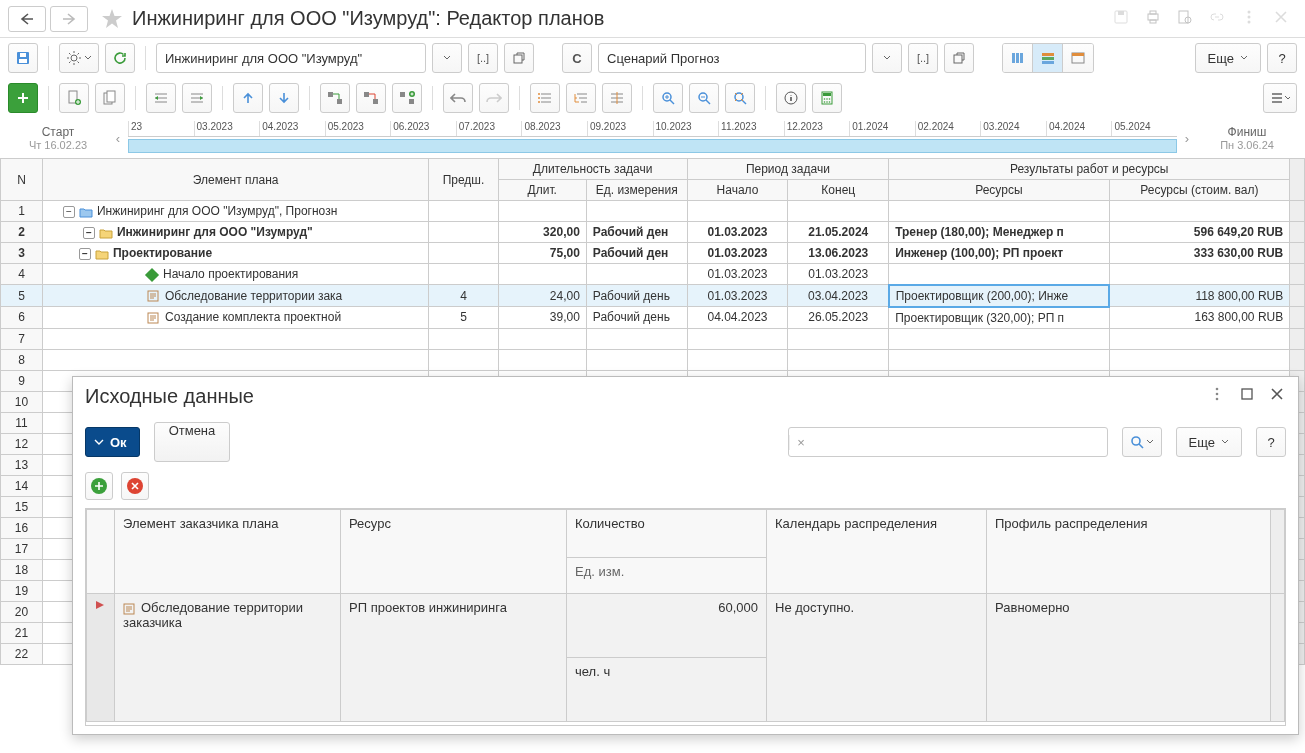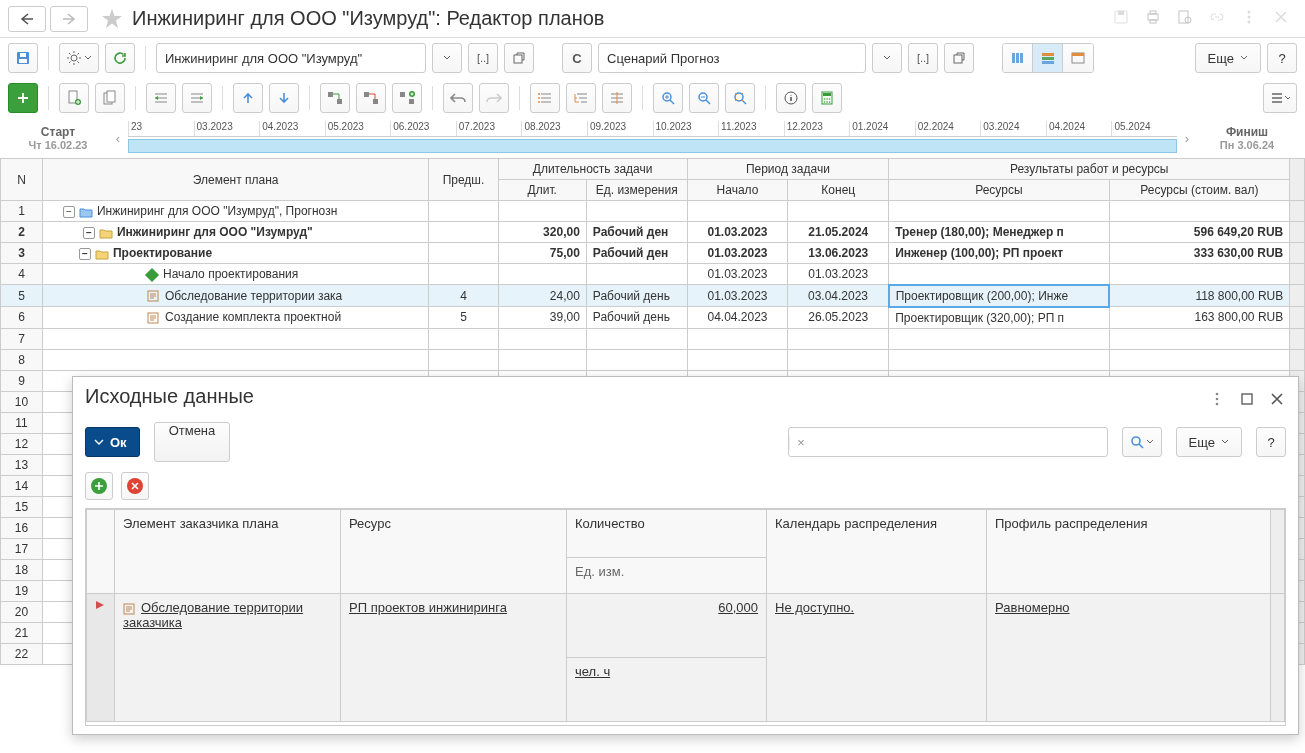--- a/index.html
+++ b/index.html
@@ -28,21 +28,21 @@
 .more-btn { height: 30px; border: 1px solid #ccc; border-radius: 3px; padding: 0 12px; display: flex; align-items: center; gap: 6px; background: linear-gradient(#fdfdfd,#f6f6f6); cursor: pointer; }
 
 
 .toolbar2 { display: flex; align-items: center; height: 40px; padding: 4px 8px; gap: 6px; }
 .toolbar2 .tb-btn { width: 30px; }
 .add-green { background: #3ba03b; border-color: #2a8a2a; }
 .add-green svg path { stroke: #fff; }
 
 
 .timeline-row { display: flex; align-items: center; height: 40px; padding: 0 8px; }
-.timeline-label { width: 100px; text-align: center; font-size: 12px; color: #666; font-weight: bold; }
+.timeline-label { width: 100px; text-align: center; font-size: 12px; color: #666; }
 .timeline-sub { font-size: 11px; color: #999; }
 .timeline-track { flex: 1; height: 34px; display: flex; flex-direction: column; position: relative; }
 .timeline-ticks { height: 16px; display: flex; border-bottom: 1px solid #ccc; font-size: 10px; color: #555; }
 .timeline-tick { flex: 1; padding-left: 2px; border-left: 1px solid #ddd; white-space: nowrap; overflow: hidden; }
 .timeline-bar-row { flex: 1; display: flex; align-items: center; position: relative; }
 .timeline-bar { position: absolute; left: 0; right: 0; top: 2px; bottom: 2px; background: #bfe4f5; border: 1px solid #8cc8e6; }
 .timeline-arrow { width: 20px; display: flex; align-items: center; justify-content: center; color: #999; cursor: pointer; }
 
 
 .grid-wrap { position: relative; }
@@ -59,41 +59,41 @@
 .folder-ico { width: 14px; height: 12px; display: inline-block; vertical-align: middle; margin-right: 4px; }
 .diamond-ico { width: 10px; height: 10px; display: inline-block; background: #3a9b3a; transform: rotate(45deg); margin-right: 6px; vertical-align: middle; }
 .doc-ico { width: 12px; height: 12px; display: inline-block; vertical-align: middle; margin-right: 6px; }
 .grid tr.selected td { background: #e6f3fb; }
 .grid td.res-cell-sel { border: 2px solid #5aa9e6 !important; margin-top: 20px; }
 .grid td.ralign { text-align: right; }
 .grid td.calign { text-align: center; }
 
 
 .modal { position: absolute; left: 72px; top: 376px; right: 6px; bottom: 18px; background: #fff; border: 1px solid #bbb; box-shadow: 0 4px 12px rgba(0,0,0,0.2); display: flex; flex-direction: column; }
-.modal-header { display: flex; align-items: flex-end; padding: 8px 12px; gap: 12px; }
+.modal-header { display: flex; align-items: flex-start; padding: 8px 12px; gap: 12px; }
 .modal-title { font-size: 20px; flex: 1; }
 .modal-hicons { display: flex; gap: 12px; }
 .modal-hicon { width: 18px; height: 18px; cursor: pointer; display: flex; align-items: center; justify-content: center; }
 .modal-toolbar { display: flex; align-items: center; padding: 6px 12px; gap: 14px; }
 .ok-btn { height: 30px; background: #0a4b8c; color: #fff; border: 1px solid #063766; border-radius: 3px; padding: 0 12px 0 8px; display: flex; align-items: center; gap: 6px; cursor: pointer; font-weight: bold; }
 .cancel-btn { height: 40px; border: 1px solid #ccc; background: linear-gradient(#fdfdfd,#f2f2f2); border-radius: 3px; padding: 0 14px; cursor: pointer; }
 .search-wrap { display: flex; align-items: center; width: 320px; border: 1px solid #ccc; border-radius: 3px; height: 30px; margin-left: auto; }
 .search-input { flex: 1; border: none; outline: none; padding: 0 8px; font-size: 13px; color: #999; }
 .search-clear { width: 24px; text-align: center; color: #999; cursor: pointer; border-left: 1px solid #eee; }
 .modal-toolbar2 { display: flex; align-items: center; padding: 4px 12px; gap: 8px; }
 .round-btn { width: 28px; height: 28px; border: 1px solid #ccc; border-radius: 3px; display: flex; align-items: center; justify-content: center; cursor: pointer; background: linear-gradient(#fdfdfd,#f6f6f6); }
 .round-btn.green svg circle { fill: #3ba03b; }
 .round-btn.red svg circle { fill: #d43; }
 
 .modal-grid { flex: 1; overflow: auto; margin: 4px 12px 8px 12px; border: 1px solid #ccc; }
 .mgrid { border-collapse: collapse; width: 100%; table-layout: fixed; }
 .mgrid th, .mgrid td { border: 1px solid #ccc; font-size: 13px; padding: 6px 8px; vertical-align: top; text-align: left; }
 .mgrid th { background: #f8f8f8; font-weight: normal; height: 48px; }
 .mgrid .subh { height: 36px; color: #666; }
-.mgrid tr.datarow td { background: #f2f2f2; height: 64px; text-decoration: underline; }
+.mgrid tr.datarow td { background: #f2f2f2; height: 64px; }
 .mgrid .row-handle { width: 26px; text-align: center; background: #e8e8e8 !important; }
 .mgrid .ralign { text-align: right; }
 
 
 svg { display: block; }
 </style>
 </head>
 <body>
 
 <div class="titlebar">

